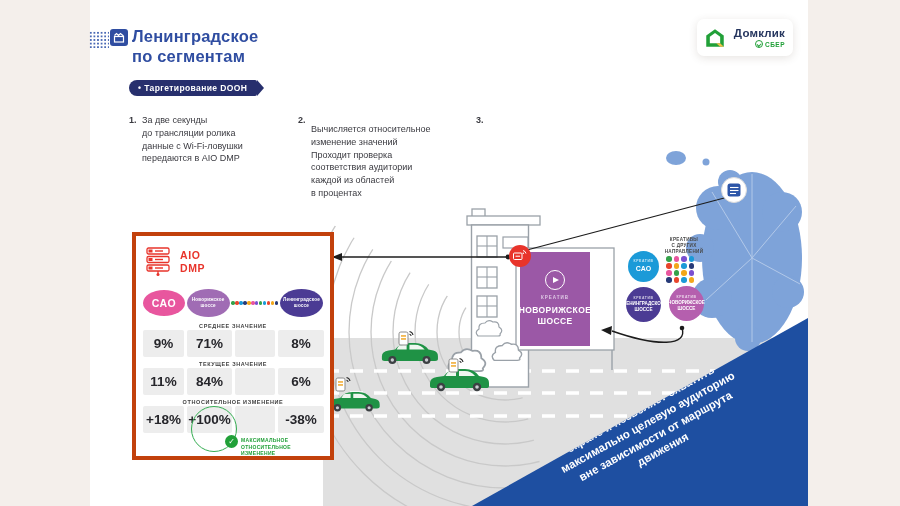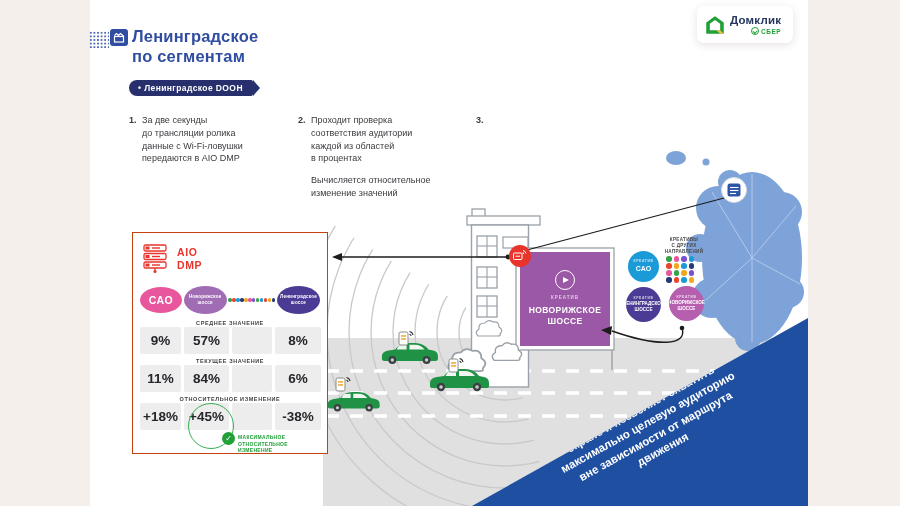--- a/index.html
+++ b/index.html
@@ -15,23 +15,23 @@
   .app-icon{position:absolute;left:110px;top:29px;width:18px;height:17px;}
   .page-title{position:absolute;left:132px;top:26px;font-size:16.5px;font-weight:800;
     color:#2f4da1;line-height:1.22;letter-spacing:.2px;}
   .badge{position:absolute;left:129px;top:80px;height:16px;background:#272f6d;color:#fff;
     font-size:8.5px;font-weight:700;letter-spacing:.4px;display:flex;align-items:center;
     padding:0 10px 0 9px;border-radius:8px 2px 2px 8px;}
   .badge:after{content:"";position:absolute;right:-7px;top:0;border-top:8px solid transparent;
     border-bottom:8px solid transparent;border-left:7px solid #272f6d;}
 
   
-  .logo-card{position:absolute;left:697px;top:6px;width:96px;height:37px;background:#fff;
+  .logo-card{position:absolute;left:697px;top:19px;width:96px;height:37px;background:#fff;
     border-radius:7px;box-shadow:0 2px 8px rgba(80,60,40,.14);display:flex;align-items:center;
-    padding:0 8px;gap:5px;box-sizing:border-box;z-index:8;}
+    padding:0 8px;box-sizing:border-box;z-index:8;justify-content:space-between;}
   .logo-col{display:flex;flex-direction:column;}
   .logo-brand{font-size:11.5px;font-weight:800;color:#26365f;letter-spacing:.2px;}
   .logo-sub{display:flex;align-items:center;justify-content:flex-end;gap:2px;margin-top:1px;}
   .sber-icon{width:8px;height:8px;border-radius:50%;border:1.6px solid #21a038;box-sizing:border-box;
     position:relative;}
   .sber-icon:after{content:"";position:absolute;left:1px;top:1.5px;width:3px;height:1.6px;
     border-left:1.4px solid #21a038;border-bottom:1.4px solid #21a038;transform:rotate(-45deg);}
   .logo-sber{font-size:6.5px;font-weight:800;color:#21a038;letter-spacing:.5px;}
 
   
@@ -41,32 +41,32 @@
   .step1{left:129px;top:114px;width:168px;}
   .step2{left:298px;top:114px;width:185px;}
   .step3{left:476px;top:114px;width:320px;}
 
   
   .scene,.overlay{position:absolute;left:0;top:0;width:900px;height:506px;}
   .scene{z-index:2;} .overlay{z-index:4;}
   .road{position:absolute;left:323px;top:338px;width:485px;height:168px;background:#e0e0e0;z-index:1;}
 
   
-  .billboard{position:absolute;left:520px;top:252px;width:90px;height:94px;z-index:3;
+  .billboard{position:absolute;left:520px;top:252px;width:70px;height:94px;z-index:3;
     display:flex;flex-direction:column;align-items:center;color:#fff;}
   .play{margin-top:18px;width:18px;height:18px;border:1.7px solid #fff;border-radius:50%;
     display:flex;align-items:center;justify-content:center;}
   .play-tri{width:0;height:0;border-top:3.5px solid transparent;border-bottom:3.5px solid transparent;
     border-left:6px solid #fff;margin-left:2px;}
   .bb-kicker{margin-top:5px;font-size:4.5px;letter-spacing:1px;color:#e0cbe6;font-weight:700;}
   .bb-title{margin-top:5px;font-size:8.5px;font-weight:800;letter-spacing:.4px;line-height:1.35;text-align:center;}
 
   
   .panel{position:absolute;left:132px;top:232px;width:194px;height:220px;background:#fff;
-    border:1px solid #c2410c;z-index:5;}
+    border:4px solid #c2410c;z-index:5;}
   .aio-row{position:absolute;left:10px;top:11px;display:flex;gap:7px;align-items:center;}
   .aio-name{font-size:10.5px;font-weight:800;color:#e8342b;line-height:1.2;letter-spacing:.6px;}
   .pill-row{position:absolute;left:7px;top:53px;width:180px;display:flex;align-items:center;
     justify-content:space-between;}
   .pill{display:flex;align-items:center;justify-content:center;text-align:center;color:#fff;
     font-weight:800;border-radius:50%;}
   .pill-sao{width:42px;height:26px;font-size:10.5px;letter-spacing:.5px;}
   .pill-sm{width:43px;height:28px;font-size:4.6px;line-height:1.3;letter-spacing:.2px;}
   .chain{display:flex;gap:.6px;align-items:center;}
   .chain .dot{width:3.4px;height:3.4px;border-radius:50%;display:inline-block;}
@@ -258,21 +258,21 @@
   <div class="dots-grid"></div>
   <div class="app-icon">
     <svg width="18" height="17" viewBox="0 0 18 17">
       <rect width="18" height="17" rx="3" fill="#2f4da1"></rect>
       <path d="M4.5 6.5 L6.5 4.5 L8.5 6.5 L10.5 4.5 L13.5 7" fill="none" stroke="#fff" stroke-width="1.2"></path>
       <rect x="4.5" y="7.5" width="9" height="5.5" fill="none" stroke="#fff" stroke-width="1.2"></rect>
     </svg>
   </div>
   <div class="page-title pre">Ленинградское
 по сегментам</div>
-  <div class="badge">• Ленинградское DOOH</div>
+  <div class="badge">• Таргетирование DOOH</div>
 
   <div class="logo-card">
     <svg width="20" height="20" viewBox="0 0 24 24">
       <path d="M12 1.5 L22.5 9 V22.5 H1.5 V9 Z" fill="#21a038"></path>
       <path d="M12 6 L18.2 10.6 V18.4 H5.8 V10.6 Z" fill="#fff"></path>
       <path d="M18.2 22.5 L13.5 18.4 H18.2 L22.5 22.5 Z" fill="#f2c14b"></path>
     </svg>
     <div class="logo-col">
       <div class="logo-brand">Домклик</div>
       <div class="logo-sub">
@@ -287,26 +287,26 @@
     <div class="txt">
         <div class="pre">За две секунды
 до трансляции ролика
 данные с Wi-Fi-ловушки
 передаются в AIO DMP</div>
       </div>
   </div>
   <div class="step step2">
     <span class="n">2.</span>
     <div class="txt">
+      <div class="pre p2">Вычисляется относительное
+изменение значений</div>
       <div class="pre">Проходит проверка
 соответствия аудитории
 каждой из областей
 в процентах</div>
-      <div class="pre p2">Вычисляется относительное
-изменение значений</div>
     </div>
   </div>
   <div class="step step3">
     <span class="n">3.</span>
     <div class="txt">
     </div>
   </div>
 
   <div class="panel">
     <div class="aio-row">
@@ -348,35 +348,35 @@
           <span class="dot" style="background: rgb(242, 167, 27);"></span>
           <span class="dot" style="background: rgb(39, 58, 120);"></span>
         </div>
       <div class="pill pill-sm pre" style="background: rgb(75, 59, 148);">Ленинградское
 шоссе</div>
     </div>
 
     <div class="t-label lb1">СРЕДНЕЕ ЗНАЧЕНИЕ</div>
     <div class="t-row rw1">
       <div class="cell">9%</div>
-      <div class="cell">57%</div>
+      <div class="cell">71%</div>
       <div class="cell"></div>
       <div class="cell">8%</div>
     </div>
     <div class="t-label lb2">ТЕКУЩЕЕ ЗНАЧЕНИЕ</div>
     <div class="t-row rw2">
       <div class="cell">11%</div>
       <div class="cell">84%</div>
       <div class="cell"></div>
       <div class="cell">6%</div>
     </div>
     <div class="t-label lb3">ОТНОСИТЕЛЬНОЕ ИЗМЕНЕНИЕ</div>
     <div class="t-row rw3">
       <div class="cell">+18%</div>
-      <div class="cell">+45%</div>
+      <div class="cell">+100%</div>
       <div class="cell"></div>
       <div class="cell">-38%</div>
     </div>
     <div class="hl-circle"></div>
     <div class="check-badge">✓</div>
     <div class="hl-note pre">МАКСИМАЛЬНОЕ
 ОТНОСИТЕЛЬНОЕ
 ИЗМЕНЕНИЕ</div>
   </div>
 

